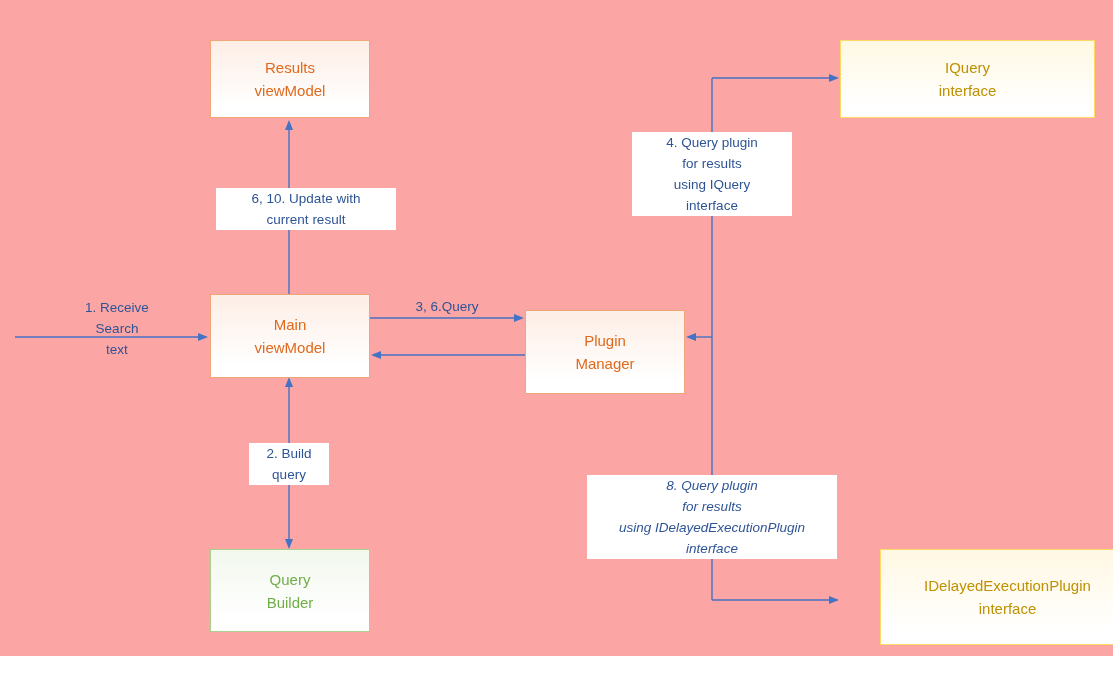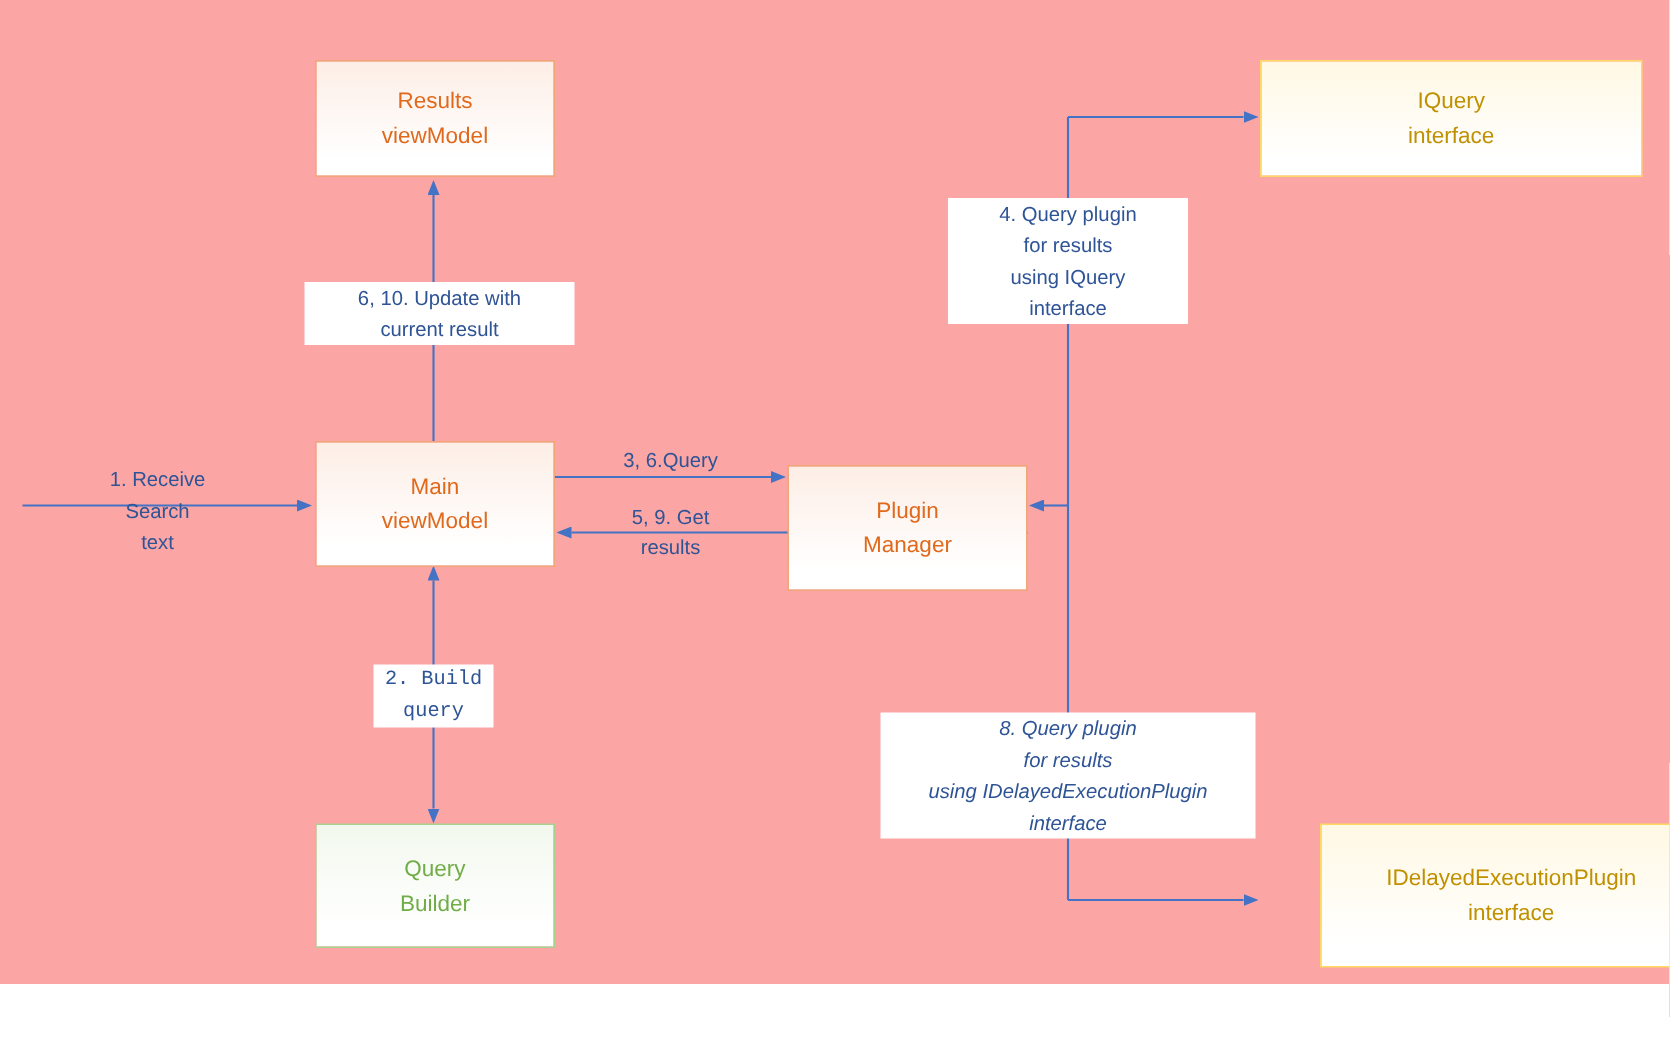--- a/index.html
+++ b/index.html
@@ -90,33 +90,31 @@
 
   <div class="box orange" style="left:525px; top:294px; width:160px; height:84px;margin-top:16px;">Plugin
 Manager</div>
 
   <div class="box green" style="left:210px; top:549px; width:160px; height:83px;">Query
 Builder</div>
 
   <div class="box gold" style="left:880px; top:549px; width:255px; height:96px;">IDelayedExecutionPlugin
 interface</div>
 
-  <div class="lbl" style="left:43px; top:297px; width:124px;margin-top:12px;">1. Receive
+  <div class="lbl" style="left:55px; top:297px; width:124px;">1. Receive
 Search
 text</div>
 
-  <div class="lbl bg" style="left:203px; top:188px; width:180px;">6, 10. Update with
+  <div class="lbl bg" style="left:216px; top:188px; width:180px;">6, 10. Update with
 current result</div>
 
   <div class="lbl" style="left:397px; top:298px; width:100px; line-height:18px;">3, 6.Query</div>
 
-  <div class="lbl" style="left:402px; top:335px; width:90px; line-height:20px;">5, 9. Get
-results</div>
 
-  <div class="lbl bg" style="left:249px; top:443px; width:80px;font-family:Liberation Mono, monospace;">2. Build
+  <div class="lbl bg" style="left:249px; top:443px; width:80px;">2. Build
 query</div>
 
   <div class="lbl bg" style="left:632px; top:132px; width:160px;">4. Query plugin
 for results
 using IQuery
 interface</div>
 
   <div class="lbl bg" style="left:587px; top:475px; width:250px;font-style:italic;">8. Query plugin
 for results
 using IDelayedExecutionPlugin

